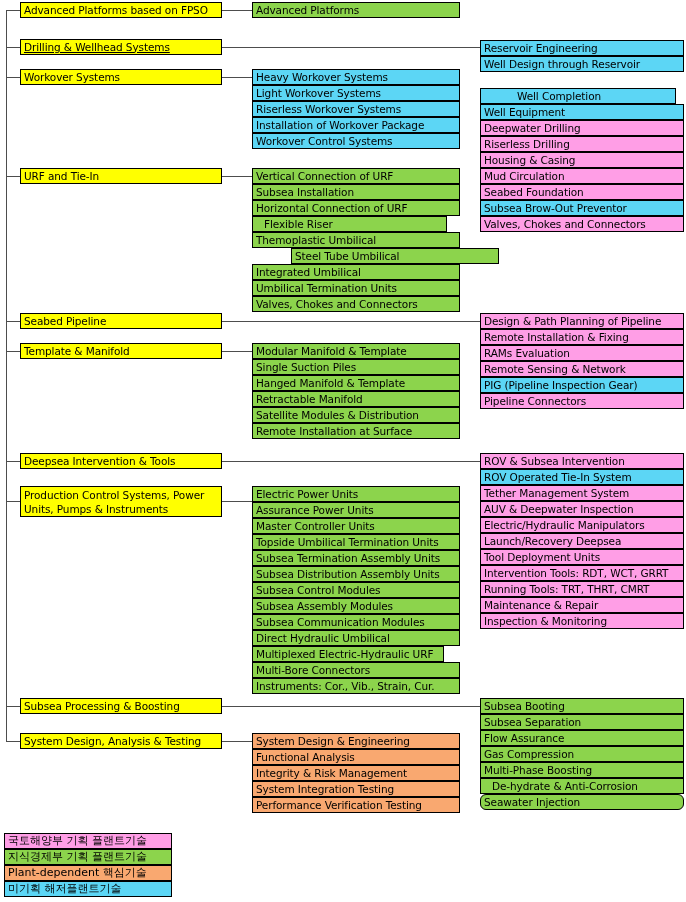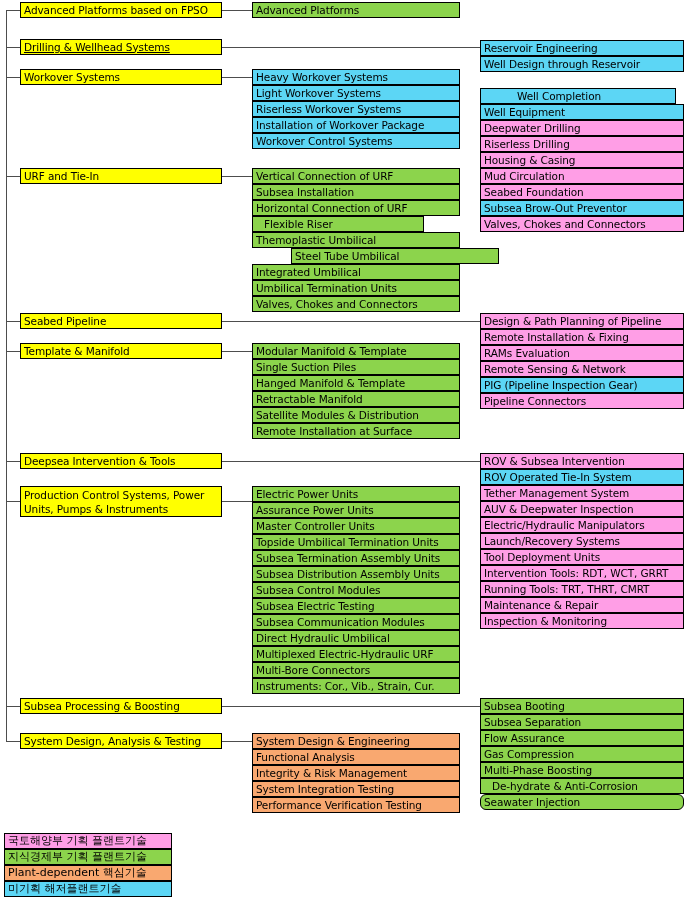--- a/index.html
+++ b/index.html
@@ -120,21 +120,21 @@
         <div class="node leaf c-cyan" style="position: absolute; left: 0px; top: 0px; width: 208px;">Heavy Workover Systems</div>
         <div class="node leaf c-cyan" style="position: absolute; left: 0px; top: 16px; width: 208px;">Light Workover Systems</div>
         <div class="node leaf c-cyan" style="position: absolute; left: 0px; top: 32px; width: 208px;">Riserless Workover Systems</div>
         <div class="node leaf c-cyan" style="position: absolute; left: 0px; top: 48px; width: 208px;">Installation of Workover Package</div>
         <div class="node leaf c-cyan" style="position: absolute; left: 0px; top: 64px; width: 208px;">Workover Control Systems</div>
       </div>
       <div style="position: absolute; left: 252px; top: 168px; width: 208px;">
         <div class="node leaf c-green" style="position: absolute; left: 0px; top: 0px; width: 208px;">Vertical Connection of URF</div>
         <div class="node leaf c-green" style="position: absolute; left: 0px; top: 16px; width: 208px;">Subsea Installation</div>
         <div class="node leaf c-green" style="position: absolute; left: 0px; top: 32px; width: 208px;">Horizontal Connection of URF</div>
-        <div class="node leaf c-green" style="position: absolute; left: 0px; top: 48px; width: 172px; padding-left: 11px;">Flexible Riser</div>
+        <div class="node leaf c-green" style="position: absolute; left: 0px; top: 48px; width: 195px; padding-left: 11px;">Flexible Riser</div>
         <div class="node leaf c-green" style="position: absolute; left: 0px; top: 64px; width: 208px;">Themoplastic Umbilical</div>
         <div class="node leaf c-green" style="position: absolute; left: 8px; top: 80px; width: 208px; margin-left: 31px;">Steel Tube Umbilical</div>
         <div class="node leaf c-green" style="position: absolute; left: 0px; top: 96px; width: 208px;">Integrated Umbilical</div>
         <div class="node leaf c-green" style="position: absolute; left: 0px; top: 112px; width: 208px;">Umbilical Termination Units</div>
         <div class="node leaf c-green" style="position: absolute; left: 0px; top: 128px; width: 208px;">Valves, Chokes and Connectors</div>
       </div>
       <div style="position: absolute; left: 252px; top: 343px; width: 208px;">
         <div class="node leaf c-green" style="position: absolute; left: 0px; top: 0px; width: 208px;">Modular Manifold &amp; Template</div>
         <div class="node leaf c-green" style="position: absolute; left: 0px; top: 16px; width: 208px;">Single Suction Piles</div>
         <div class="node leaf c-green" style="position: absolute; left: 0px; top: 32px; width: 208px;">Hanged Manifold &amp; Template</div>
@@ -143,24 +143,24 @@
         <div class="node leaf c-green" style="position: absolute; left: 0px; top: 80px; width: 208px;">Remote Installation at Surface</div>
       </div>
       <div style="position: absolute; left: 252px; top: 486px; width: 208px;">
         <div class="node leaf c-green" style="position: absolute; left: 0px; top: 0px; width: 208px;">Electric Power Units</div>
         <div class="node leaf c-green" style="position: absolute; left: 0px; top: 16px; width: 208px;">Assurance Power Units</div>
         <div class="node leaf c-green" style="position: absolute; left: 0px; top: 32px; width: 208px;">Master Controller Units</div>
         <div class="node leaf c-green" style="position: absolute; left: 0px; top: 48px; width: 208px;">Topside Umbilical Termination Units</div>
         <div class="node leaf c-green" style="position: absolute; left: 0px; top: 64px; width: 208px;">Subsea Termination Assembly Units</div>
         <div class="node leaf c-green" style="position: absolute; left: 0px; top: 80px; width: 208px;">Subsea Distribution Assembly Units</div>
         <div class="node leaf c-green" style="position: absolute; left: 0px; top: 96px; width: 208px;">Subsea Control Modules</div>
-        <div class="node leaf c-green" style="position: absolute; left: 0px; top: 112px; width: 208px;">Subsea Electric Testing</div>
+        <div class="node leaf c-green" style="position: absolute; left: 0px; top: 112px; width: 208px;">Subsea Assembly Modules</div>
         <div class="node leaf c-green" style="position: absolute; left: 0px; top: 128px; width: 208px;">Subsea Communication Modules</div>
         <div class="node leaf c-green" style="position: absolute; left: 0px; top: 144px; width: 208px;">Direct Hydraulic Umbilical</div>
-        <div class="node leaf c-green" style="position: absolute; left: 0px; top: 160px; width: 208px;">Multiplexed Electric-Hydraulic URF</div>
+        <div class="node leaf c-green" style="position: absolute; left: 0px; top: 160px; width: 192px;">Multiplexed Electric-Hydraulic URF</div>
         <div class="node leaf c-green" style="position: absolute; left: 0px; top: 176px; width: 208px;">Multi-Bore Connectors</div>
         <div class="node leaf c-green" style="position: absolute; left: 0px; top: 192px; width: 208px;">Instruments: Cor., Vib., Strain, Cur.</div>
       </div>
       <div style="position: absolute; left: 252px; top: 733px; width: 208px;">
         <div class="node leaf c-orange" style="position: absolute; left: 0px; top: 0px; width: 208px;">System Design &amp; Engineering</div>
         <div class="node leaf c-orange" style="position: absolute; left: 0px; top: 16px; width: 208px;">Functional Analysis</div>
         <div class="node leaf c-orange" style="position: absolute; left: 0px; top: 32px; width: 208px;">Integrity &amp; Risk Management</div>
         <div class="node leaf c-orange" style="position: absolute; left: 0px; top: 48px; width: 208px;">System Integration Testing</div>
         <div class="node leaf c-orange" style="position: absolute; left: 0px; top: 64px; width: 208px;">Performance Verification Testing</div>
       </div>
@@ -187,21 +187,21 @@
         <div class="node leaf c-pink" style="position: absolute; left: 0px; top: 48px; width: 204px;">Remote Sensing &amp; Network</div>
         <div class="node leaf c-cyan" style="position: absolute; left: 0px; top: 64px; width: 204px;">PIG (Pipeline Inspection Gear)</div>
         <div class="node leaf c-pink" style="position: absolute; left: 0px; top: 80px; width: 204px;">Pipeline Connectors</div>
       </div>
       <div style="position: absolute; left: 480px; top: 453px; width: 204px;">
         <div class="node leaf c-pink" style="position: absolute; left: 0px; top: 0px; width: 204px;">ROV &amp; Subsea Intervention</div>
         <div class="node leaf c-cyan" style="position: absolute; left: 0px; top: 16px; width: 204px;">ROV Operated Tie-In System</div>
         <div class="node leaf c-pink" style="position: absolute; left: 0px; top: 32px; width: 204px;">Tether Management System</div>
         <div class="node leaf c-pink" style="position: absolute; left: 0px; top: 48px; width: 204px;">AUV &amp; Deepwater Inspection</div>
         <div class="node leaf c-pink" style="position: absolute; left: 0px; top: 64px; width: 204px;">Electric/Hydraulic Manipulators</div>
-        <div class="node leaf c-pink" style="position: absolute; left: 0px; top: 80px; width: 204px;">Launch/Recovery Systems</div>
+        <div class="node leaf c-pink" style="position: absolute; left: 0px; top: 80px; width: 204px;">Launch/Recovery Deepsea</div>
         <div class="node leaf c-pink" style="position: absolute; left: 0px; top: 96px; width: 204px;">Tool Deployment Units</div>
         <div class="node leaf c-pink" style="position: absolute; left: 0px; top: 112px; width: 204px;">Intervention Tools: RDT, WCT, GRRT</div>
         <div class="node leaf c-pink" style="position: absolute; left: 0px; top: 128px; width: 204px;">Running Tools: TRT, THRT, CMRT</div>
         <div class="node leaf c-pink" style="position: absolute; left: 0px; top: 144px; width: 204px;">Maintenance &amp; Repair</div>
         <div class="node leaf c-pink" style="position: absolute; left: 0px; top: 160px; width: 204px;">Inspection &amp; Monitoring</div>
       </div>
       <div style="position: absolute; left: 480px; top: 698px; width: 204px;">
         <div class="node leaf c-green" style="position: absolute; left: 0px; top: 0px; width: 204px;">Subsea Booting</div>
         <div class="node leaf c-green" style="position: absolute; left: 0px; top: 16px; width: 204px;">Subsea Separation</div>
         <div class="node leaf c-green" style="position: absolute; left: 0px; top: 32px; width: 204px;">Flow Assurance</div>

